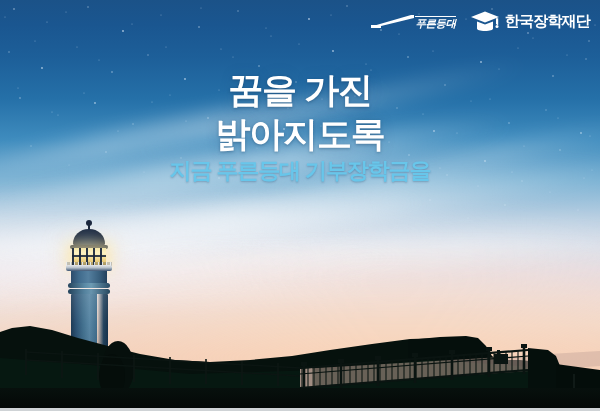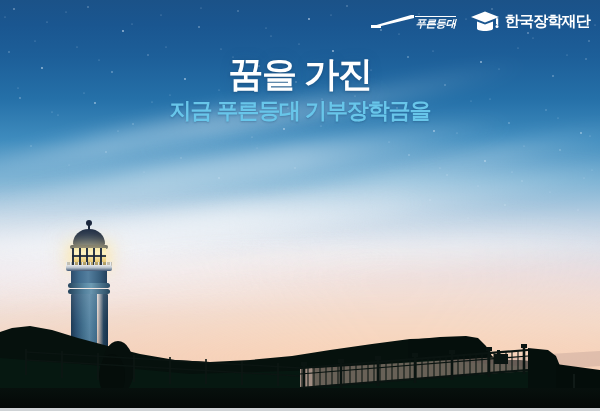--- a/index.html
+++ b/index.html
@@ -229,21 +229,21 @@
     color: #ffffff;
     font-size: 15px;
     font-weight: 700;
     letter-spacing: -0.8px;
     white-space: nowrap;
   }
 
   
   .copy {
     position: absolute;
-    left: 0; top: 52px;
+    left: 0; top: 68px;
     width: 600px;
     text-align: center;
   }
   .headline {
     color: #ffffff;
     font-size: 35px;
     font-weight: 700;
     line-height: 1.26;
     letter-spacing: -1.2px;
     text-shadow: 0 1px 3px rgba(15,45,80,.35), 0 0 14px rgba(30,70,115,.22);
@@ -577,16 +577,17 @@
         <path d="M26,8.2 L26,14 L28.2,15.6 L28.2,8.2 Z" fill="#ffffff"></path>
         <circle cx="27" cy="16.6" r="1.5" fill="#ffffff"></circle>
       </svg>
       <div class="logo-ksaf-text">한국장학재단</div>
     </div>
 
   </div>
 
   <div class="copy">
     <div class="headline">꿈을 가진</div>
+    <div class="headline">밝아지도록</div>
     <div class="subline">지금 푸른등대 기부장학금을</div>
   </div>
 
 </div>
 
 </body></html>

